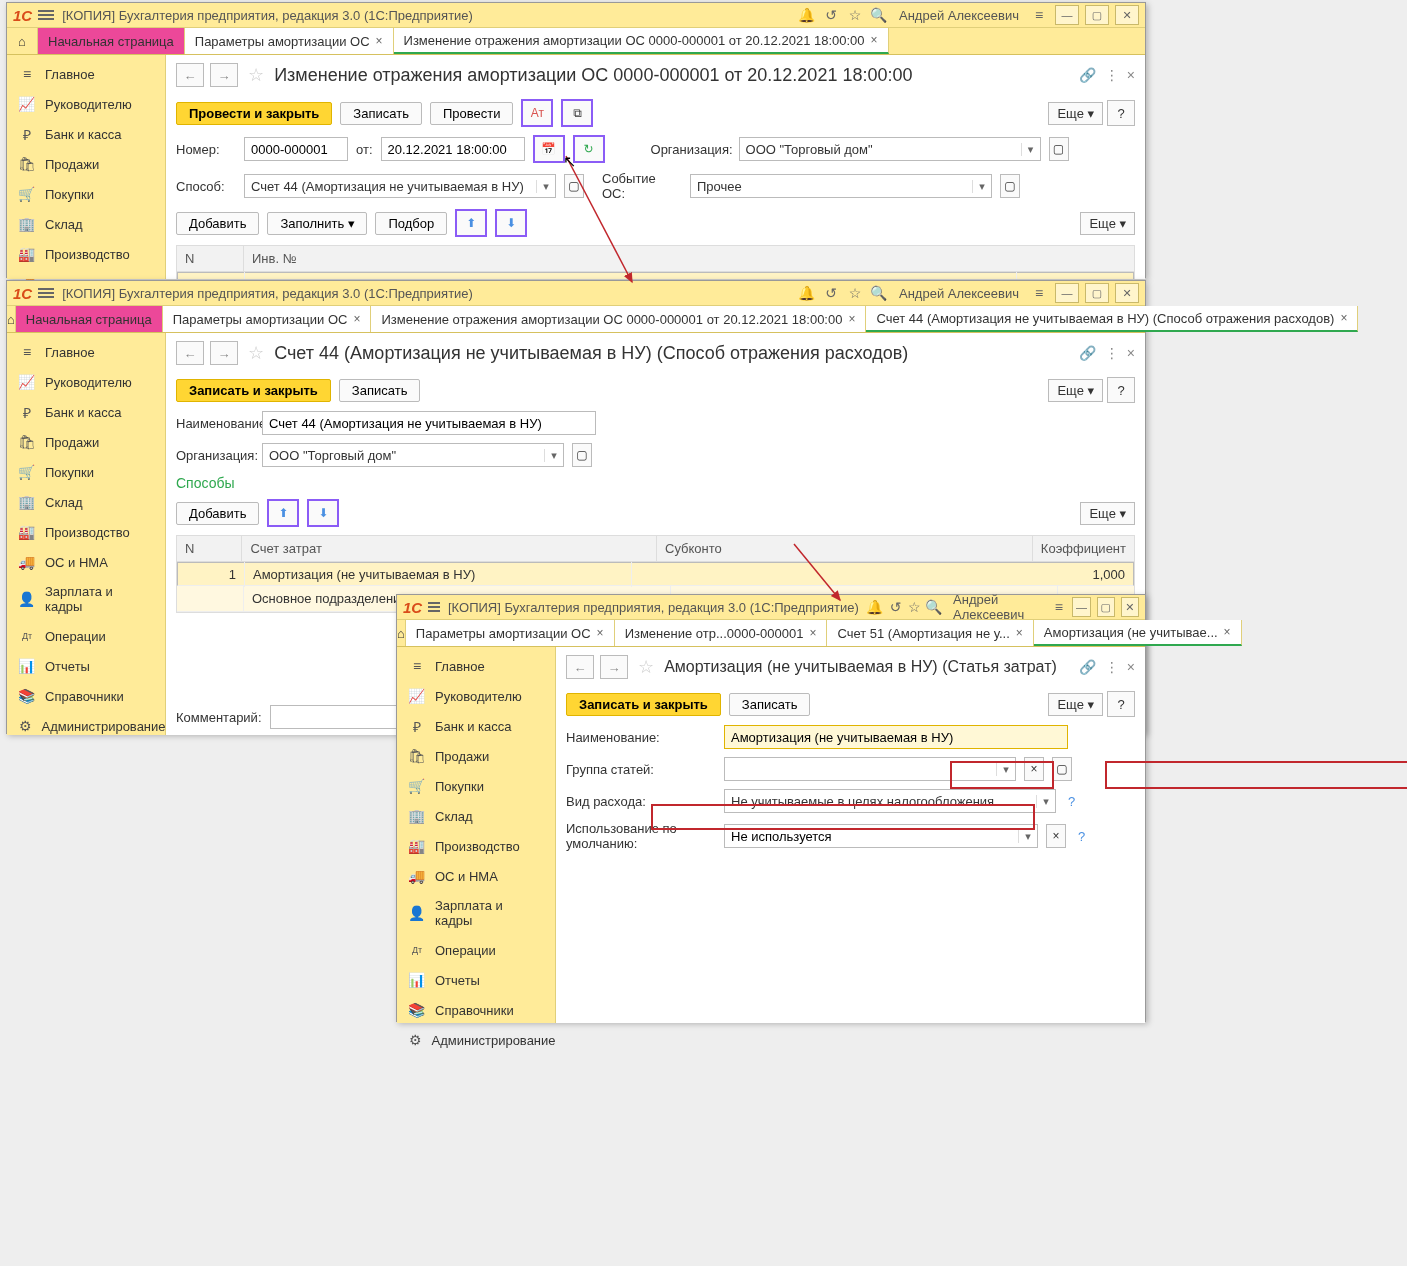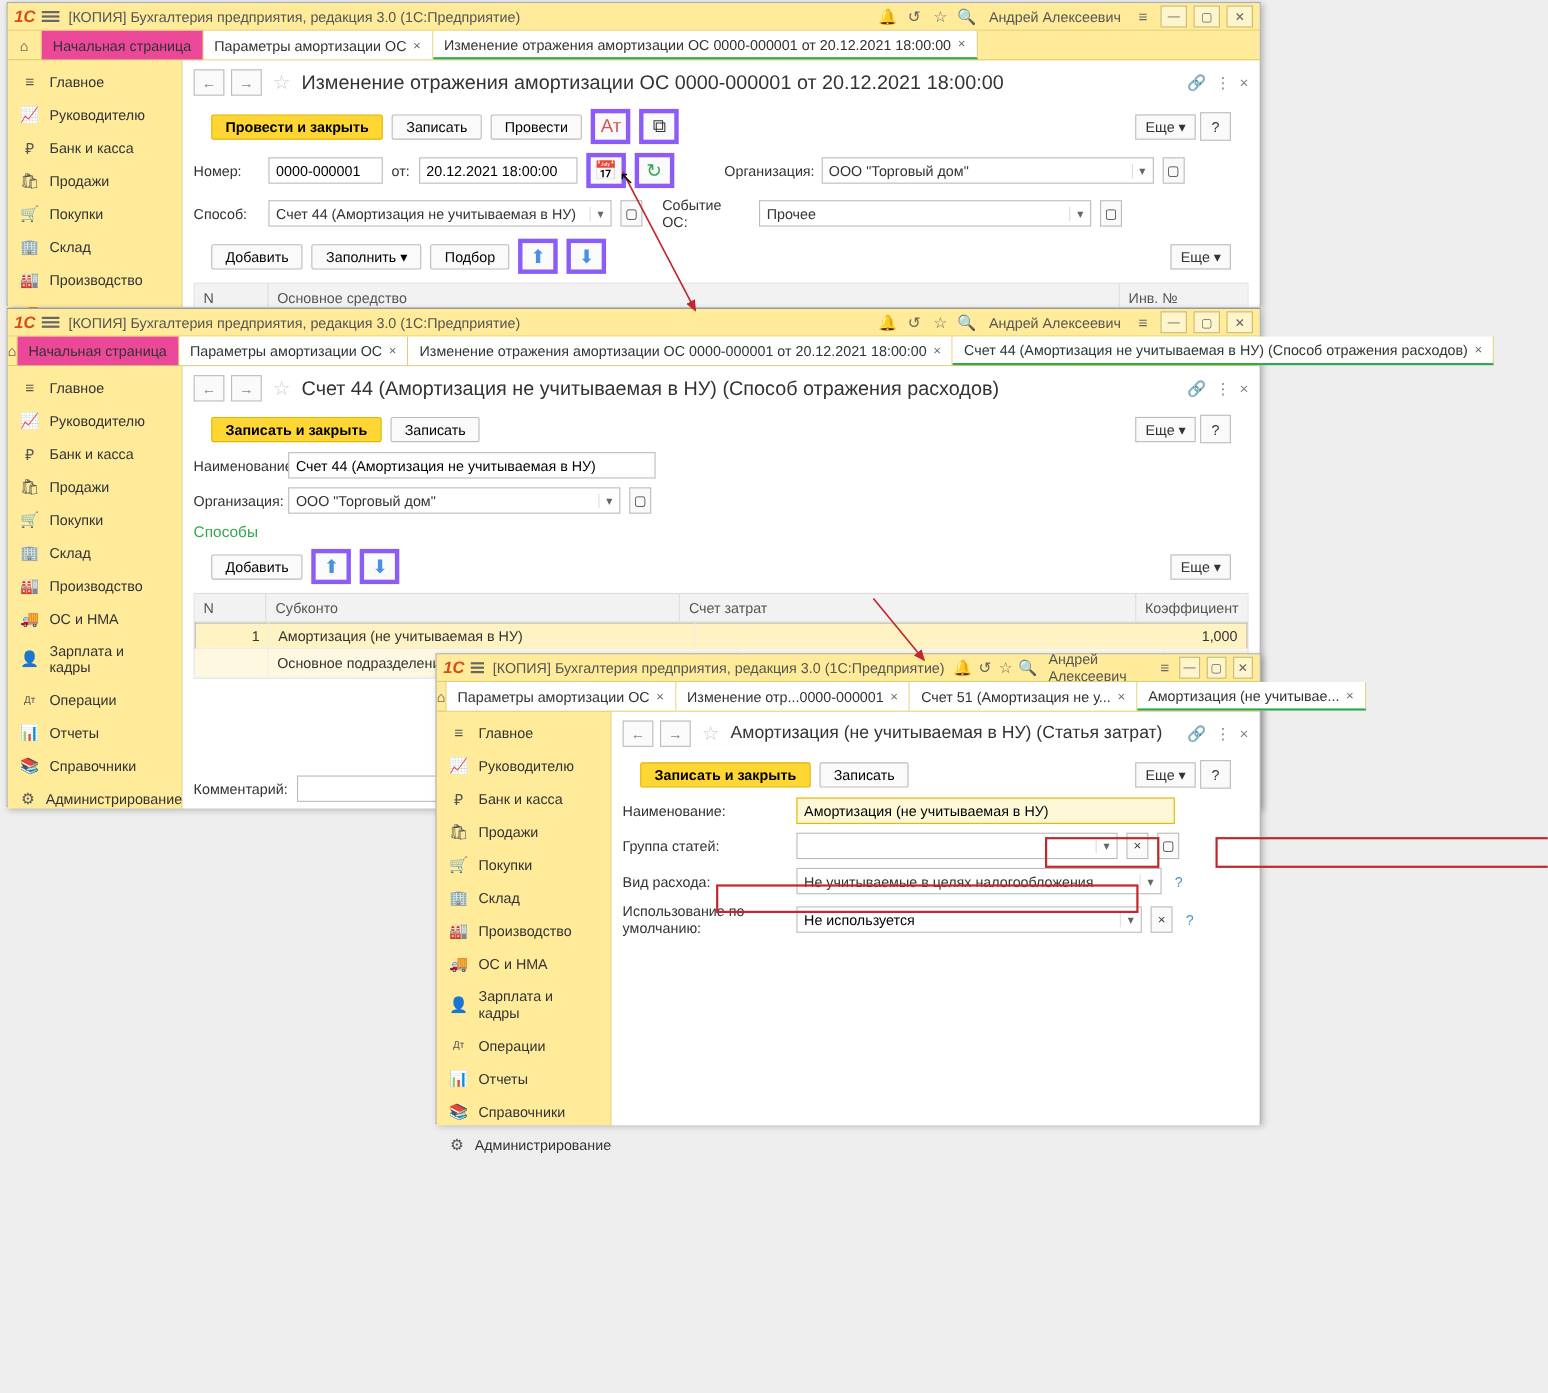--- a/index.html
+++ b/index.html
@@ -31,24 +31,24 @@
   .sb-item .ico{width:16px;height:16px;display:inline-flex;align-items:center;justify-content:center;color:#555;font-size:14px}
   .content{flex:1;background:#fff;position:relative;overflow:hidden}
   
   .pagehdr{display:flex;align-items:center;gap:6px;padding:8px 10px}
   .navarrow{width:26px;height:22px;border:1px solid #bbb;background:#fafafa;display:inline-flex;align-items:center;justify-content:center;color:#888;font-size:13px;cursor:pointer}
   .star{color:#ccc;font-size:18px;margin:0 4px}
   .pagetitle{font-size:18px;font-weight:400;color:#333}
   .hdr-right{margin-left:auto;display:flex;align-items:center;gap:8px;color:#888}
   .hdr-right .ico{font-size:14px;cursor:pointer}
   
-  .toolbar{display:flex;align-items:center;gap:8px;padding:4px 26px}
+  .toolbar{display:flex;align-items:center;gap:8px;padding:4px 10px}
   .btn{border:1px solid #bbb;background:#fafafa;padding:3px 12px;font-size:13px;cursor:pointer;border-radius:2px}
   .btn-primary{background:#ffd633;border-color:#e0b400;font-weight:bold}
-  .iconbtn{border:4px solid #8b5cf6;background:#fafafa;width:28px;height:24px;display:inline-flex;align-items:center;justify-content:center;font-size:17px;cursor:pointer}
+  .iconbtn{border:2px solid #8b5cf6;background:#fafafa;width:28px;height:24px;display:inline-flex;align-items:center;justify-content:center;font-size:12px;cursor:pointer}
   .iconbtn.dk{color:#d9534f}
   .iconbtn.green{color:#2fa84f}
   .right{margin-left:auto}
   .morebtn{border:1px solid #bbb;background:#fafafa;padding:3px 8px;font-size:13px;cursor:pointer}
   .qbtn{border:1px solid #bbb;background:#fafafa;width:26px;height:24px;display:inline-flex;align-items:center;justify-content:center;cursor:pointer;margin-left:4px;font-size:13px}
   
   .formrow{display:flex;align-items:center;gap:8px;padding:4px 10px}
   .lbl{font-size:13px;color:#333}
   .inp{border:1px solid #bbb;height:22px;padding:0 6px;font-size:13px;background:#fff}
   .sel{border:1px solid #bbb;height:22px;display:flex;align-items:center;background:#fff}
@@ -204,21 +204,20 @@
           <button class="btn">Добавить</button>
           <button class="btn"><span>Заполнить</span> ▾</button>
           <button class="btn">Подбор</button>
           <span class="iconbtn" style="color:#4a90e2">⬆</span>
           <span class="iconbtn" style="color:#4a90e2">⬇</span>
           <div class="right"><span class="morebtn"><span>Еще</span> ▾</span></div>
         </div>
         <div class="tbl">
           <div class="thead">
             <div class="th" style="width:50px">N</div>
-            <div class="th" style="flex:1">Основное средство</div>
             <div class="th" style="width:100px;border-right:none">Инв. №</div>
           </div>
           <div class="trow sel">
             <div class="td num" style="width:50px">1</div>
             <div class="td" style="flex:1">Электрический вилочный погрузчик TCM FB15-8</div>
             <div class="td" style="width:100px;border-right:none">00-000001</div>
           </div>
         </div>
       </div>
     </div>
@@ -350,22 +349,22 @@
         <div class="section-title">Способы</div>
         <div class="toolbar">
           <button class="btn">Добавить</button>
           <span class="iconbtn" style="color:#4a90e2">⬆</span>
           <span class="iconbtn" style="color:#4a90e2">⬇</span>
           <div class="right"><span class="morebtn"><span>Еще</span> ▾</span></div>
         </div>
         <div class="tbl">
           <div class="thead">
             <div class="th" style="width:50px">N</div>
+            <div class="th" style="width:410px">Счет затрат</div>
             <div class="th" style="width:370px">Субконто</div>
-            <div class="th" style="width:410px">Счет затрат</div>
             <div class="th" style="flex:1;border-right:none">Коэффициент</div>
           </div>
           <div class="trow sel">
             <div class="td num" style="width:50px">1</div>
             <div class="td" style="width:370px">Амортизация (не учитываемая в НУ)</div>
             <div class="td num" style="flex:1;border-right:none">1,000</div>
           </div>
           <div class="trow" style="background:#fff8e0">
             <div class="td" style="width:50px"></div>
             <div class="td" style="width:410px">Основное подразделение</div>

